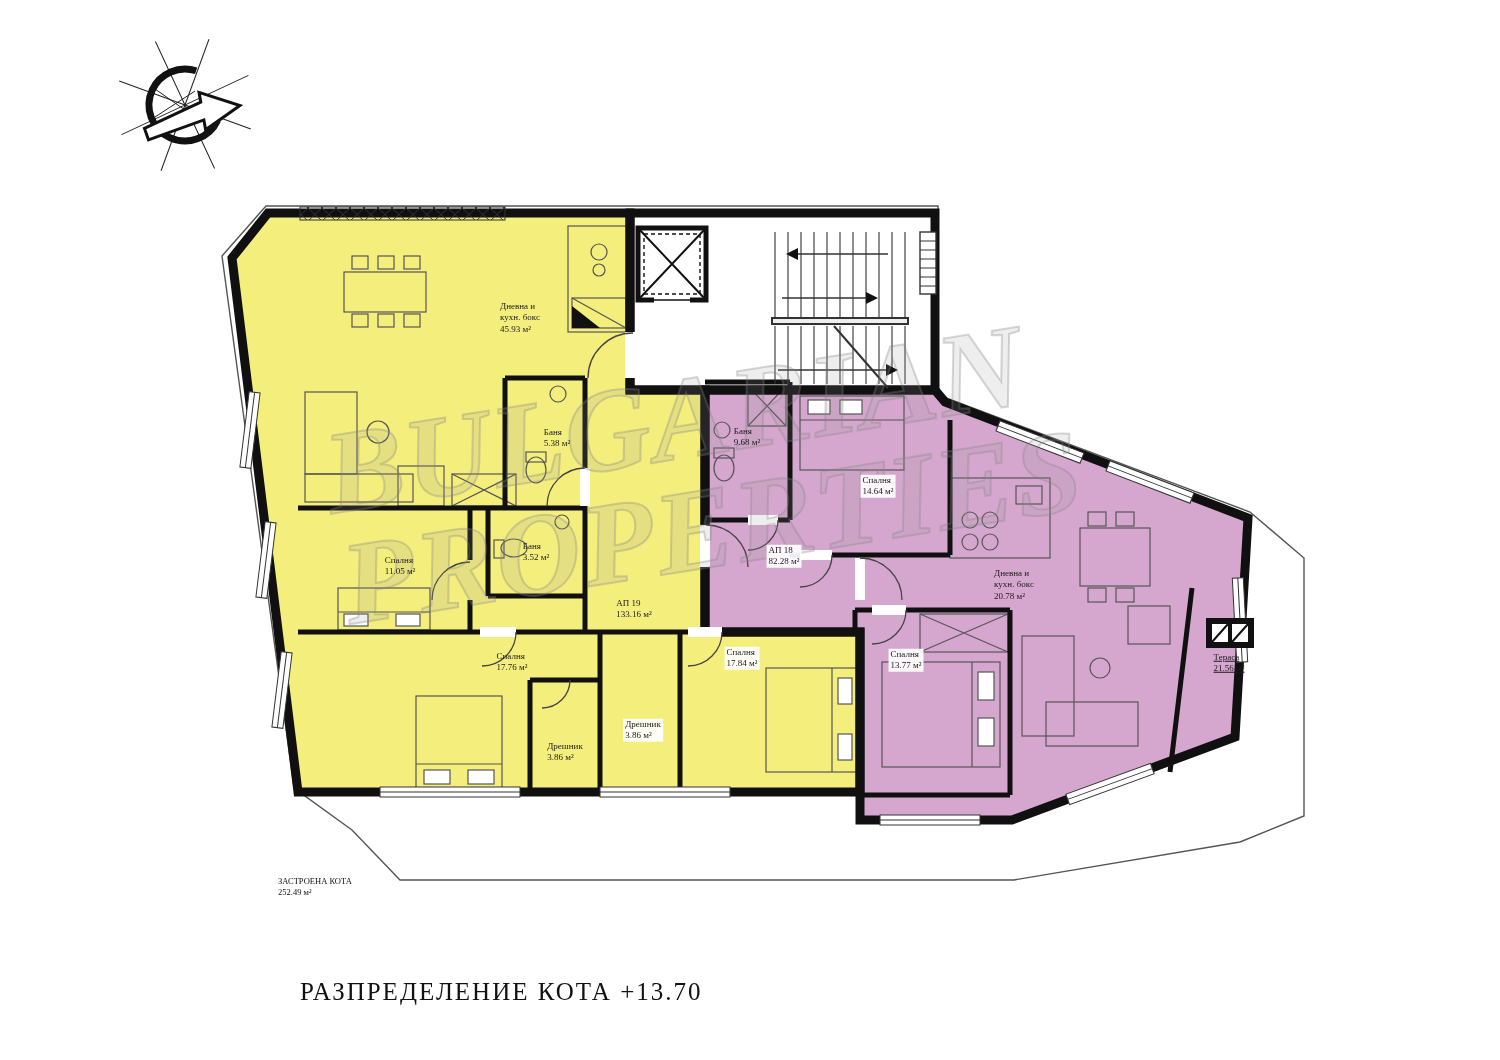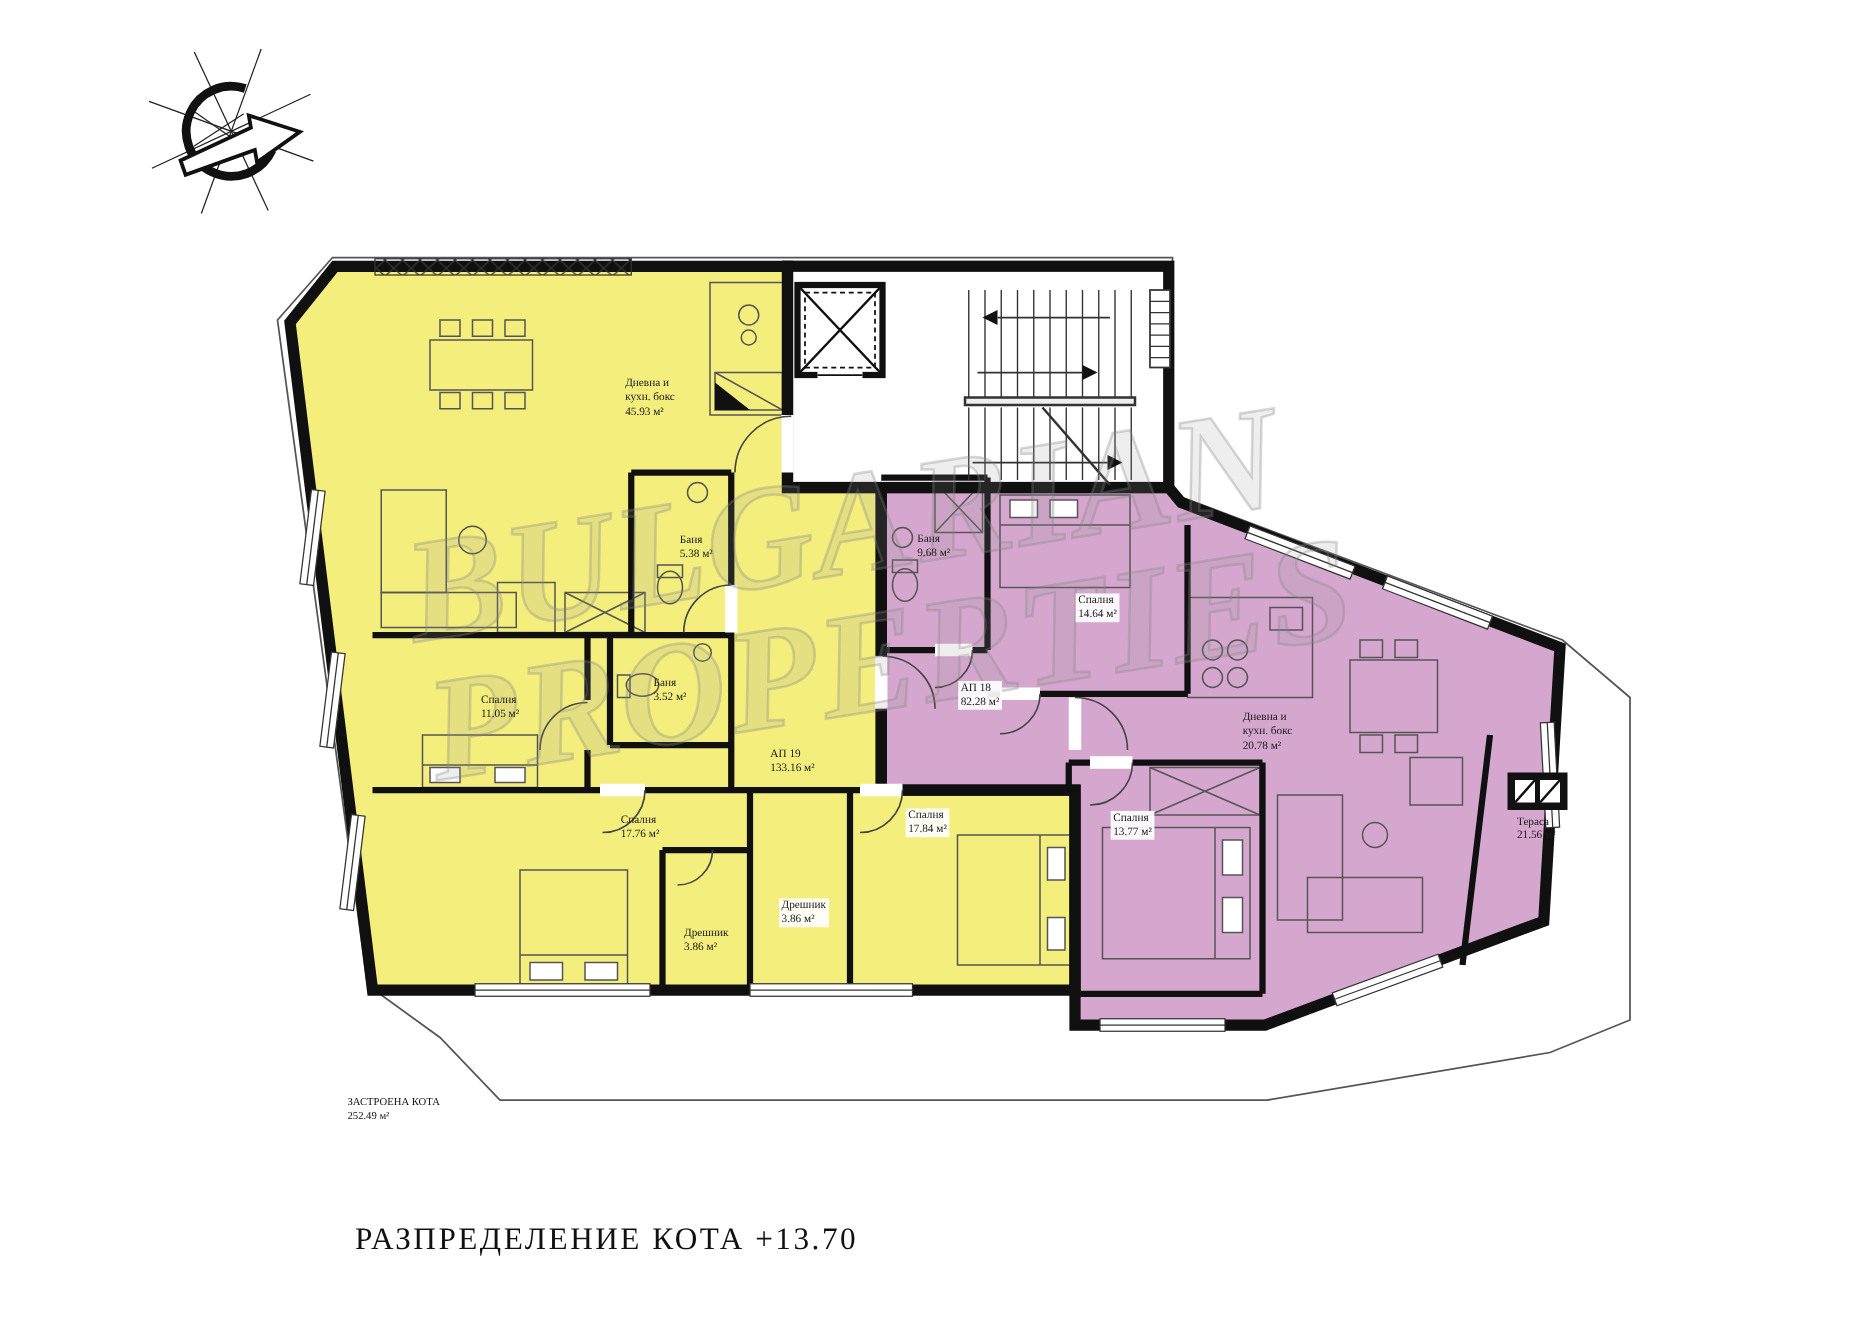--- a/index.html
+++ b/index.html
@@ -7,21 +7,21 @@
        font-family:"Liberation Serif",serif;color:#111}
   #plan{position:absolute;inset:0}
   #plan-svg{position:absolute;left:0;top:0;z-index:1}
   .room-label{position:absolute;transform:translate(-50%,-50%);text-align:left;
       font-size:9px;line-height:1.25;color:#1a1a1a;white-space:nowrap;z-index:3}
   .room-label.boxed{background:rgba(255,255,255,.92);padding:0 2px}
   .watermark{position:absolute;left:330px;top:360px;z-index:2;transform:rotate(-9deg);
       font-style:italic;font-weight:bold;font-size:118px;line-height:.95;letter-spacing:2px;
       color:rgba(150,150,150,.16);-webkit-text-stroke:2px rgba(130,130,130,.32);
       pointer-events:none;user-select:none}
-  .title{position:absolute;left:284px;top:978px;font-size:25px;letter-spacing:2px;z-index:3}
+  .title{position:absolute;left:300px;top:978px;font-size:25px;letter-spacing:2px;z-index:3}
   .footprint{position:absolute;left:278px;top:876px;font-size:8.5px;line-height:1.35;z-index:3}
 </style>
 </head>
 <body>
 
 <div id="plan">
 
 <svg id="plan-svg" width="1500" height="1060" viewBox="0 0 1500 1060" xmlns="http://www.w3.org/2000/svg">
   <defs>
     <pattern id="xh" width="14" height="13" patternUnits="userSpaceOnUse">
@@ -304,21 +304,21 @@
       </div>
       <div class="room-label" style="left: 1014px; top: 585px;">
         <div>Дневна и</div>
         <div>кухн. бокс</div>
         <div>20.78 м²</div>
       </div>
       <div class="room-label boxed" style="left: 906px; top: 660px;">
         <div>Спалня</div>
         <div>13.77 м²</div>
       </div>
-      <div class="room-label" style="left: 1229px; top: 663px;">
+      <div class="room-label" style="left: 1229px; top: 663px; text-decoration: underline;">
         <div>Тераса</div>
         <div>21.56 м²</div>
       </div>
     </div>
 
   <div class="footprint">
     <div>ЗАСТРОЕНА КОТА</div>
     <div>252.49 м²</div>
   </div>
 

